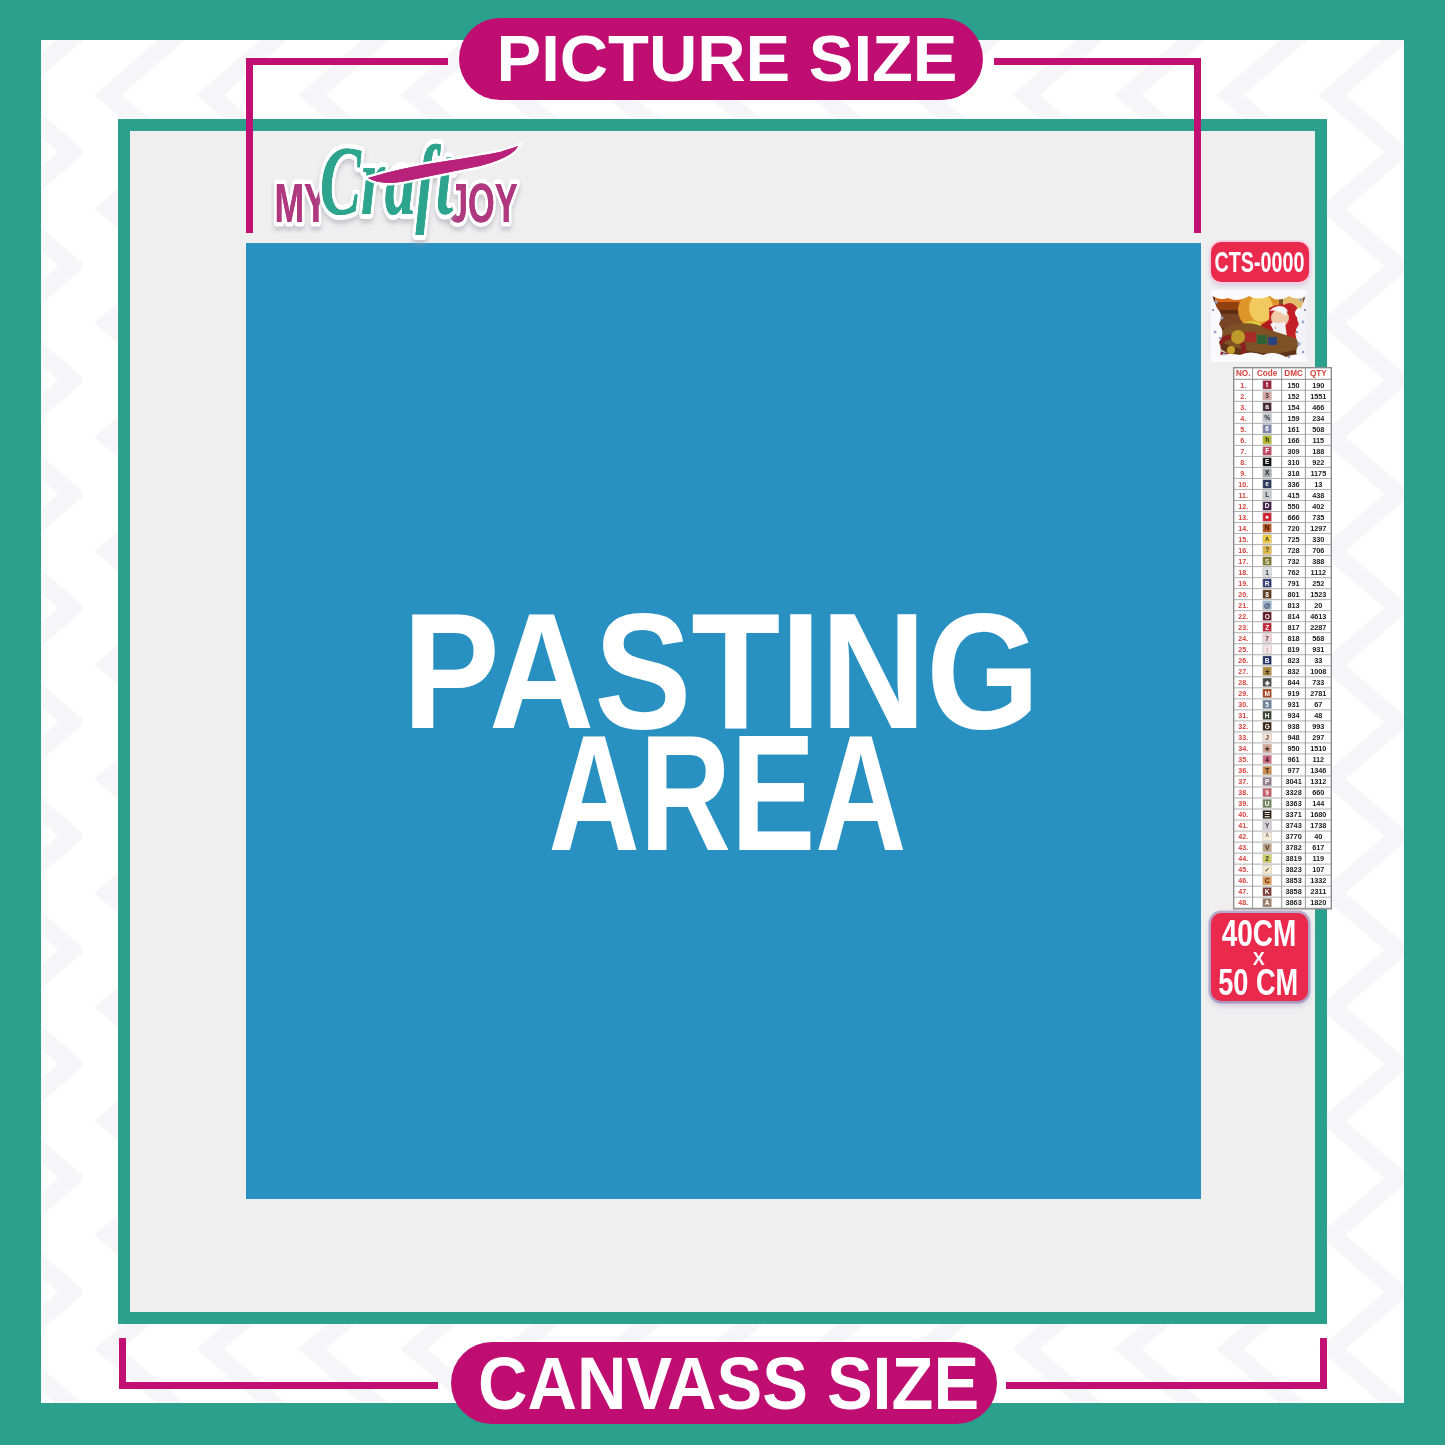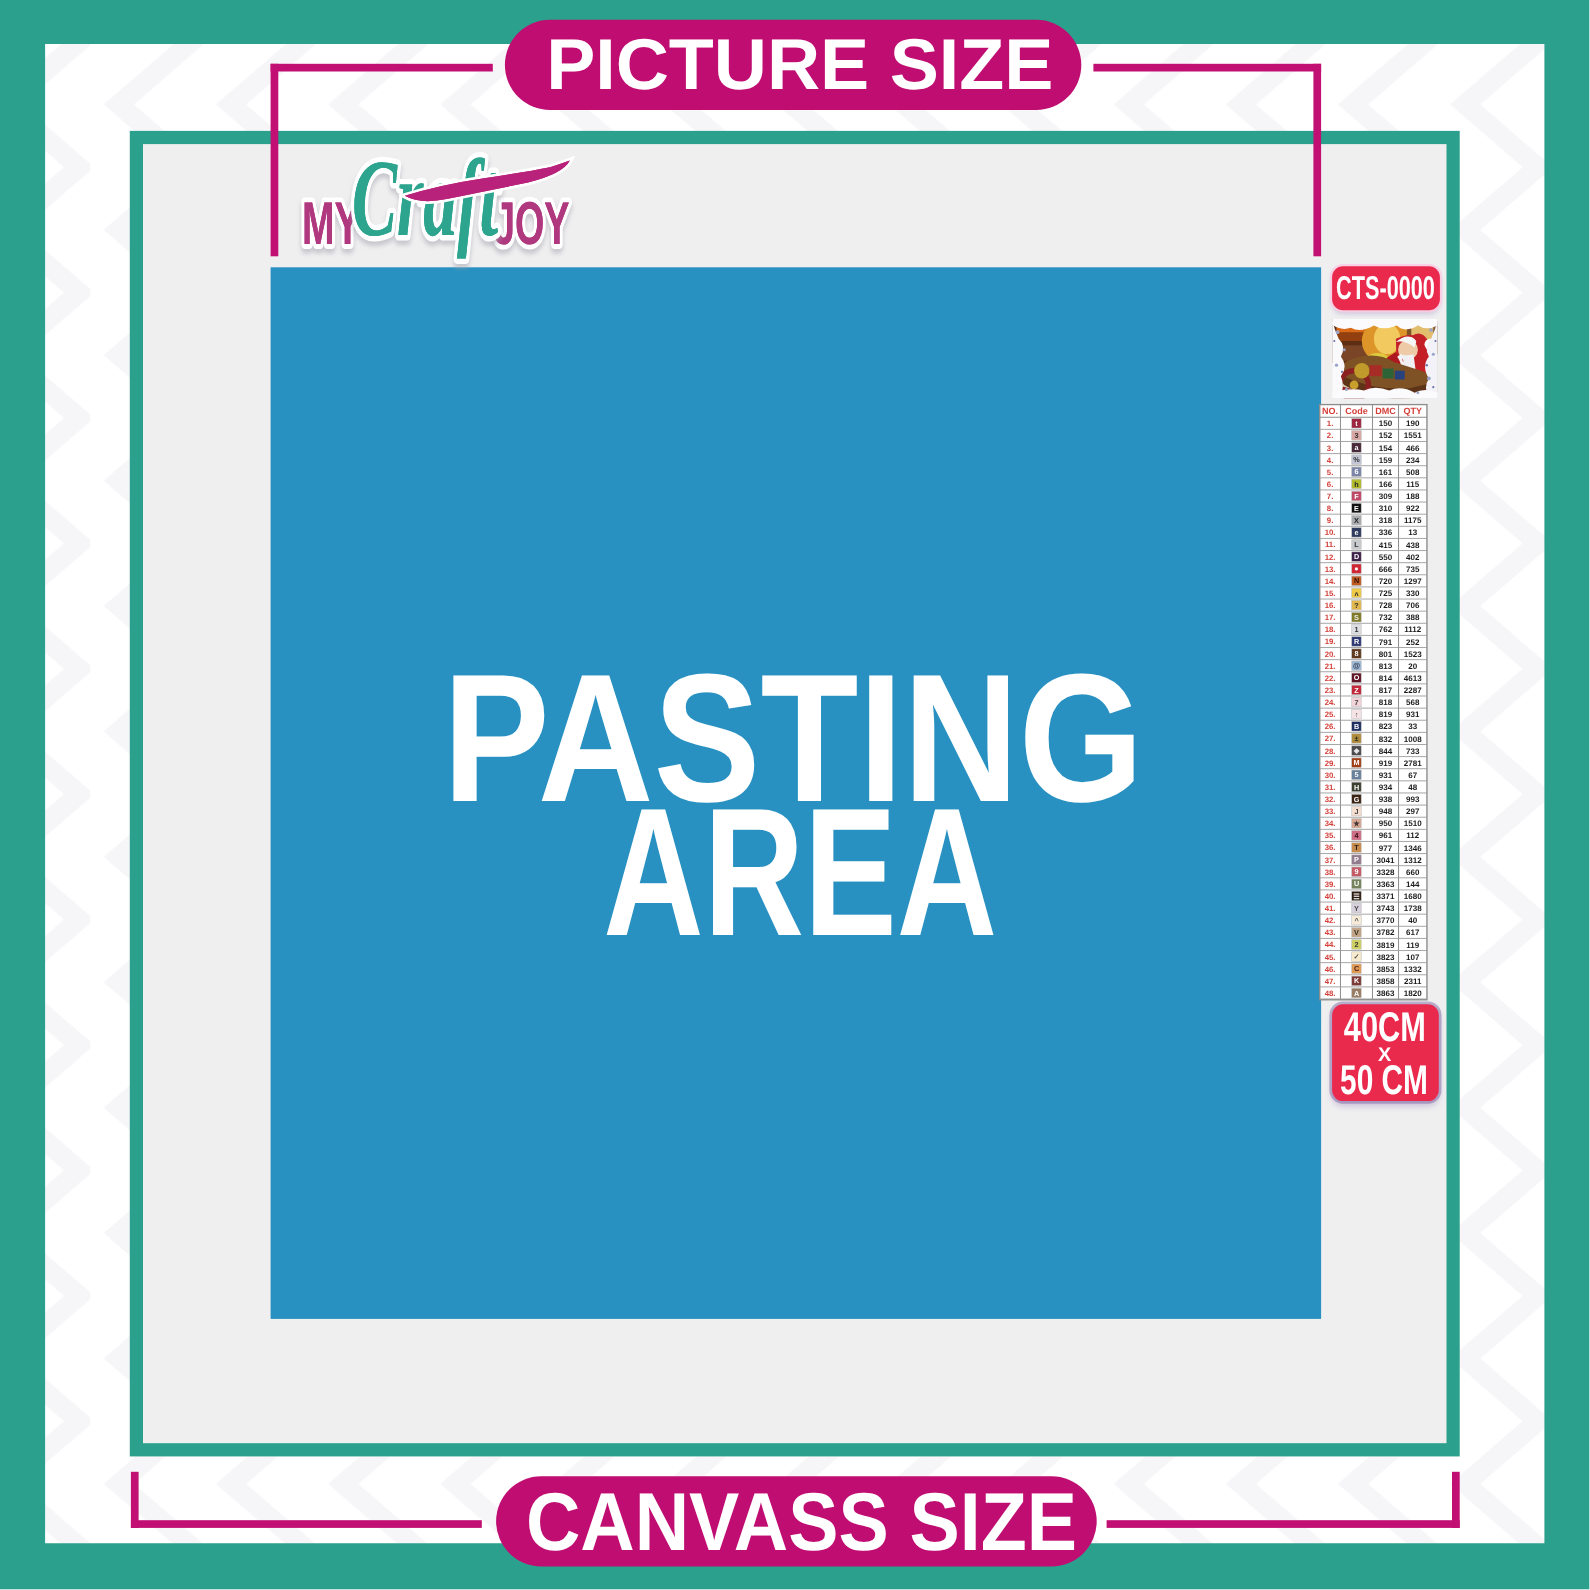--- a/index.html
+++ b/index.html
@@ -96,21 +96,21 @@
 <g fill="#6b76a8">
         <circle cx="2" cy="20" r="1"></circle>
         <circle cx="9" cy="48" r="1"></circle>
         <circle cx="94" cy="20" r="1"></circle>
         <circle cx="86" cy="42" r="1.1"></circle>
         <circle cx="92" cy="62" r="1"></circle>
       </g>
 </svg>
   </div>
 
-<div class="abs" style="left:1199px;top:367.4px;width:99px;height:513px">
+<div class="abs" style="left:1233px;top:367.4px;width:99px;height:513px">
     <svg width="99" height="543" viewBox="0 0 99 543" xmlns="http://www.w3.org/2000/svg" style="position:absolute;left:0;top:0">
 <rect x="0.7" y="0.7" width="97.6" height="541.1" fill="#fff" stroke="#8c8c8c" stroke-width="1.4"></rect>
 <line x1="19.6" y1="0.7" x2="19.6" y2="541.5" stroke="#8c8c8c" stroke-width="0.9"></line>
 <line x1="48.7" y1="0.7" x2="48.7" y2="541.5" stroke="#8c8c8c" stroke-width="0.9"></line>
 <line x1="72.4" y1="0.7" x2="72.4" y2="541.5" stroke="#8c8c8c" stroke-width="0.9"></line>
 <line x1="0.7" y1="12.30" x2="98.30" y2="12.30" stroke="#8c8c8c" stroke-width="1"></line>
 <g font-family="Liberation Sans" font-weight="bold" font-size="8.2" fill="#d5403b" text-anchor="middle">
 <text x="10.2" y="9.3">NO.</text>
         <text x="34.2" y="9.3">Code</text>
         <text x="60.6" y="9.3">DMC</text>

